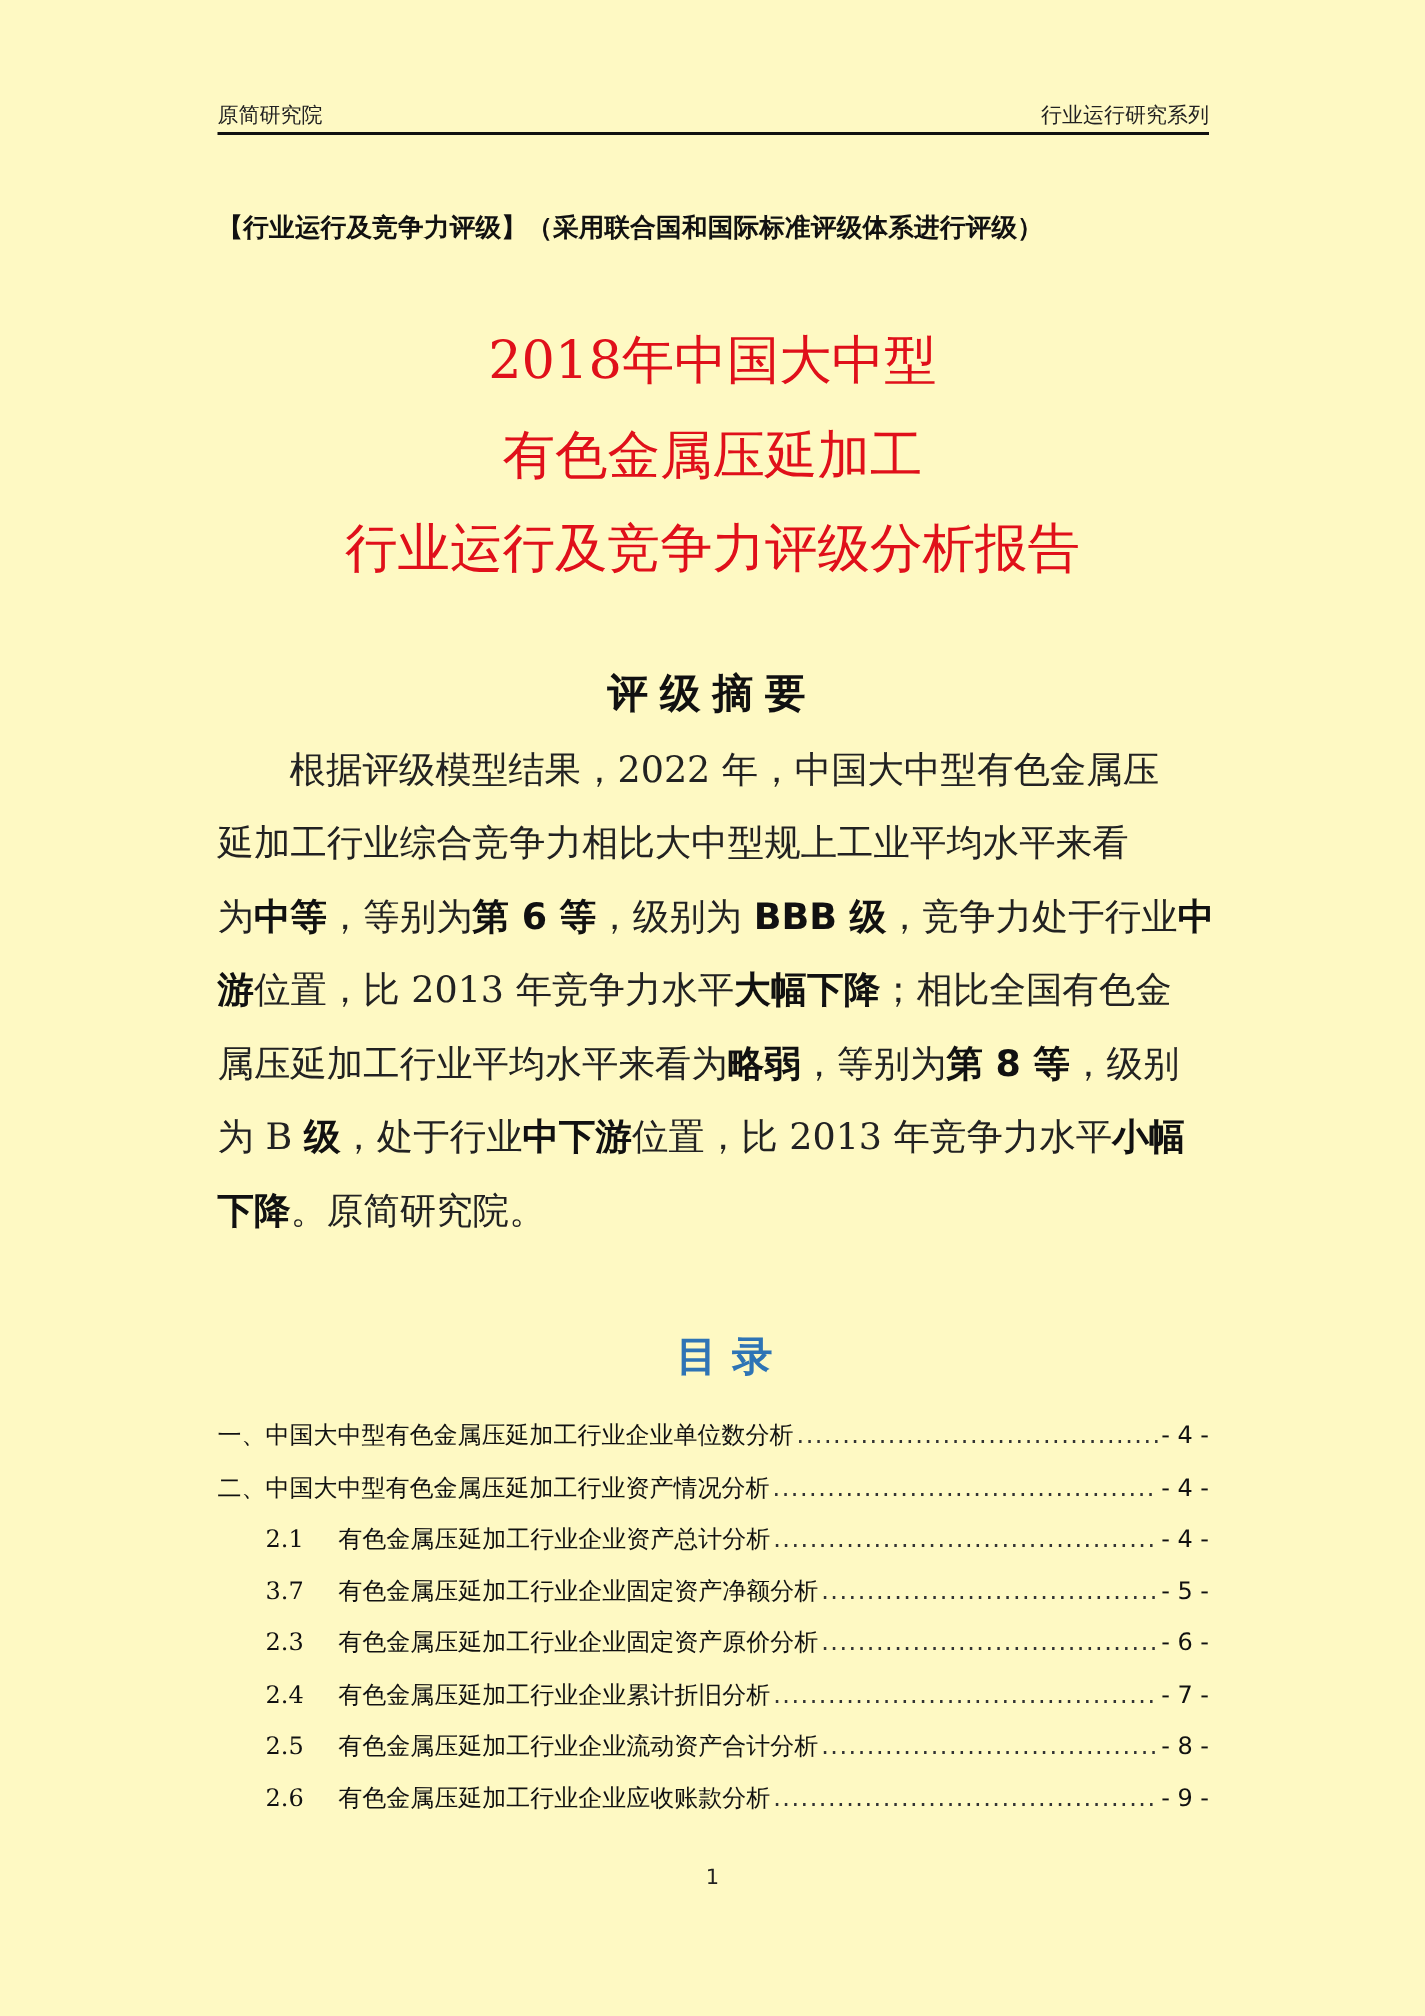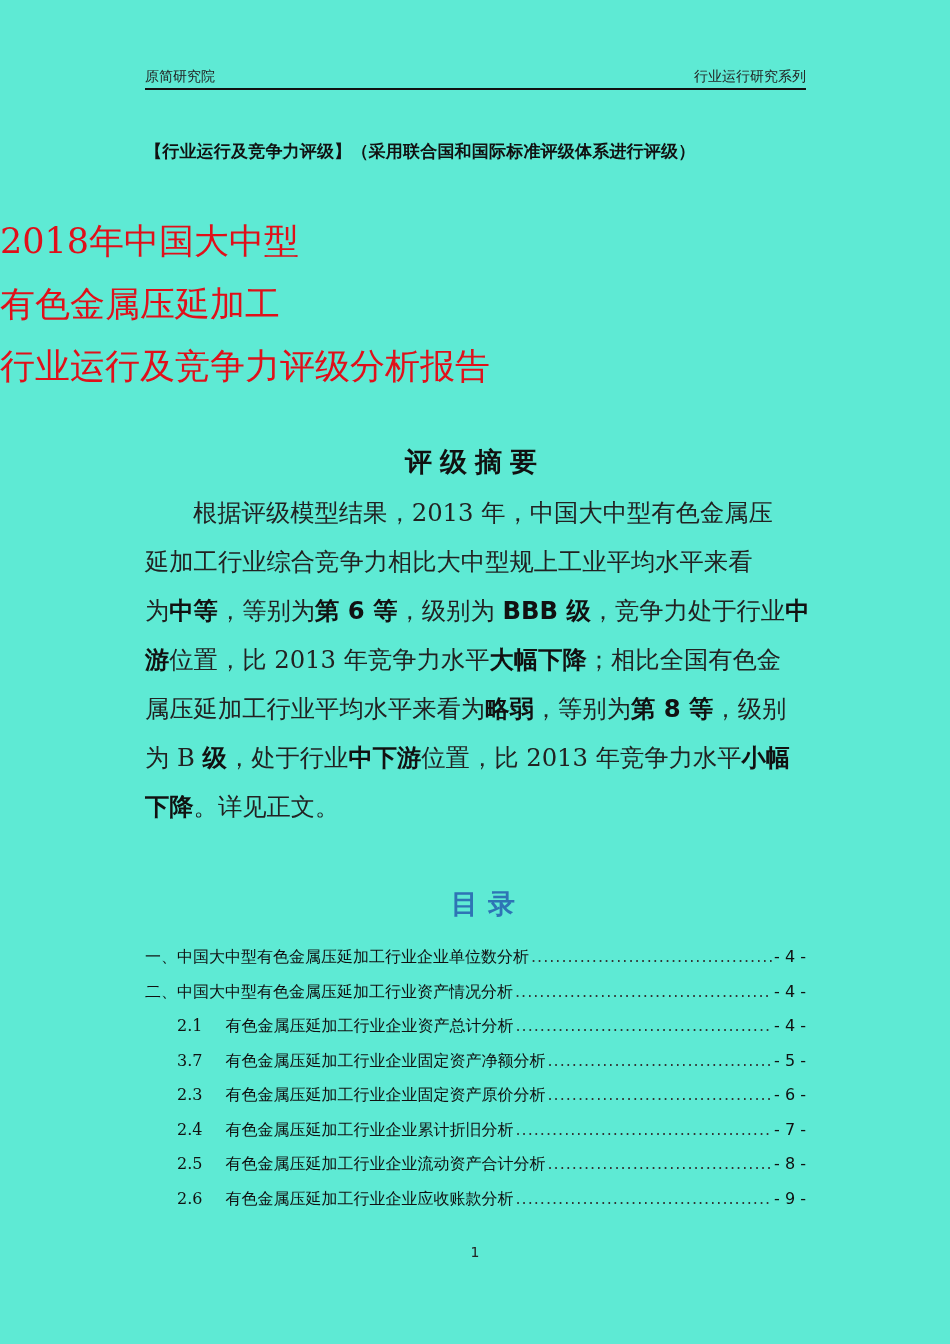--- a/index.html
+++ b/index.html
@@ -1,30 +1,30 @@
 <!DOCTYPE html>
 <html><head>
   <meta charset="utf-8">
   <style>
     html, body { margin: 0; padding: 0; background: #ffffff; }
     body { width: 950px; height: 1344px; position: relative; overflow: hidden;
            font-family: "DejaVu Serif", "Liberation Serif", serif; color: #111; }
-    .page { position: absolute; left: 0; top: 0; width: 950px; height: 1344px; background: #5eead4; }
+    .page { position: absolute; left: 0; top: 0; width: 950px; height: 1344px; background: #fef9c3; }
 
     .header { position: absolute; left: 145px; top: 66px; width: 661px; height: 22px;
               font-family: "DejaVu Sans", "Liberation Sans", sans-serif; font-size: 14px; color: #222; }
     .header .left { position: absolute; left: 0; top: 2px; }
     .header .right { position: absolute; right: 0; top: 2px; }
     .header-rule { position: absolute; left: 145px; top: 88px; width: 661px; height: 2px; background: #111; }
 
     .rating-line { position: absolute; left: 145px; top: 140px; width: 661px;
                    font-family: "DejaVu Sans", "Liberation Sans", sans-serif;
                    font-size: 17px; font-weight: bold; color: #111; white-space: nowrap; letter-spacing: 0.2px; }
 
-    .title { position: absolute; left: 0; width: 950px; 
+    .title { position: absolute; left: 0; width: 950px; text-align: center;
              font-family: "DejaVu Serif", "Liberation Serif", serif; color: #e0101a;
              font-size: 35px; line-height: 40px; white-space: nowrap; }
     .title.l1 { top: 221px; }
     .title.l2 { top: 284px; }
     .title.l3 { top: 346px; }
 
     .summary-heading { position: absolute; left: 0; top: 444px; width: 950px; text-align: center;
                        font-family: "DejaVu Sans", "Liberation Sans", sans-serif;
                        font-size: 27px; font-weight: bold; letter-spacing: 8px; color: #111; }
 
@@ -66,27 +66,27 @@
 
   <div class="rating-line">【行业运行及竞争力评级】（采用联合国和国际标准评级体系进行评级）</div>
 
   <div class="title l1">2018年中国大中型</div>
   <div class="title l2">有色金属压延加工</div>
   <div class="title l3">行业运行及竞争力评级分析报告</div>
 
   <div class="summary-heading">评级摘要</div>
 
   <div class="summary-body" id="summary-body">
-      <span class="line indent"><span>根据评级模型结果，2013 年，中国大中型有色金属压</span></span>
+      <span class="line indent"><span>根据评级模型结果，2022 年，中国大中型有色金属压</span></span>
       <span class="line"><span>延加工行业综合竞争力相比大中型规上工业平均水平来看</span></span>
       <span class="line"><span>为</span><b>中等</b><span>，等别为</span><b>第 6 等</b><span>，级别为 </span><b>BBB 级</b><span>，竞争力处于行业</span><b>中</b></span>
       <span class="line"><b>游</b><span>位置，比 2013 年竞争力水平</span><b>大幅下降</b><span>；相比全国有色金</span></span>
       <span class="line"><span>属压延加工行业平均水平来看为</span><b>略弱</b><span>，等别为</span><b>第 8 等</b><span>，级别</span></span>
       <span class="line"><span>为 B </span><b>级</b><span>，处于行业</span><b>中下游</b><span>位置，比 2013 年竞争力水平</span><b>小幅</b></span>
-      <span class="line"><b>下降</b><span>。详见正文。</span></span>
+      <span class="line"><b>下降</b><span>。原简研究院。</span></span>
     </div>
 
   <div class="toc-heading">目录</div>
 
   <div class="toc" id="toc">
       <div class="toc-item">
         <span class="label"><span class="num" style="margin-right: 0px; font-family: &quot;DejaVu Sans&quot;, &quot;Liberation Sans&quot;, sans-serif;">一、</span><span>中国大中型有色金属压延加工行业企业单位数分析</span></span>
         <span class="dots"></span>
         <span class="page-num">- 4 -</span>
       </div>

